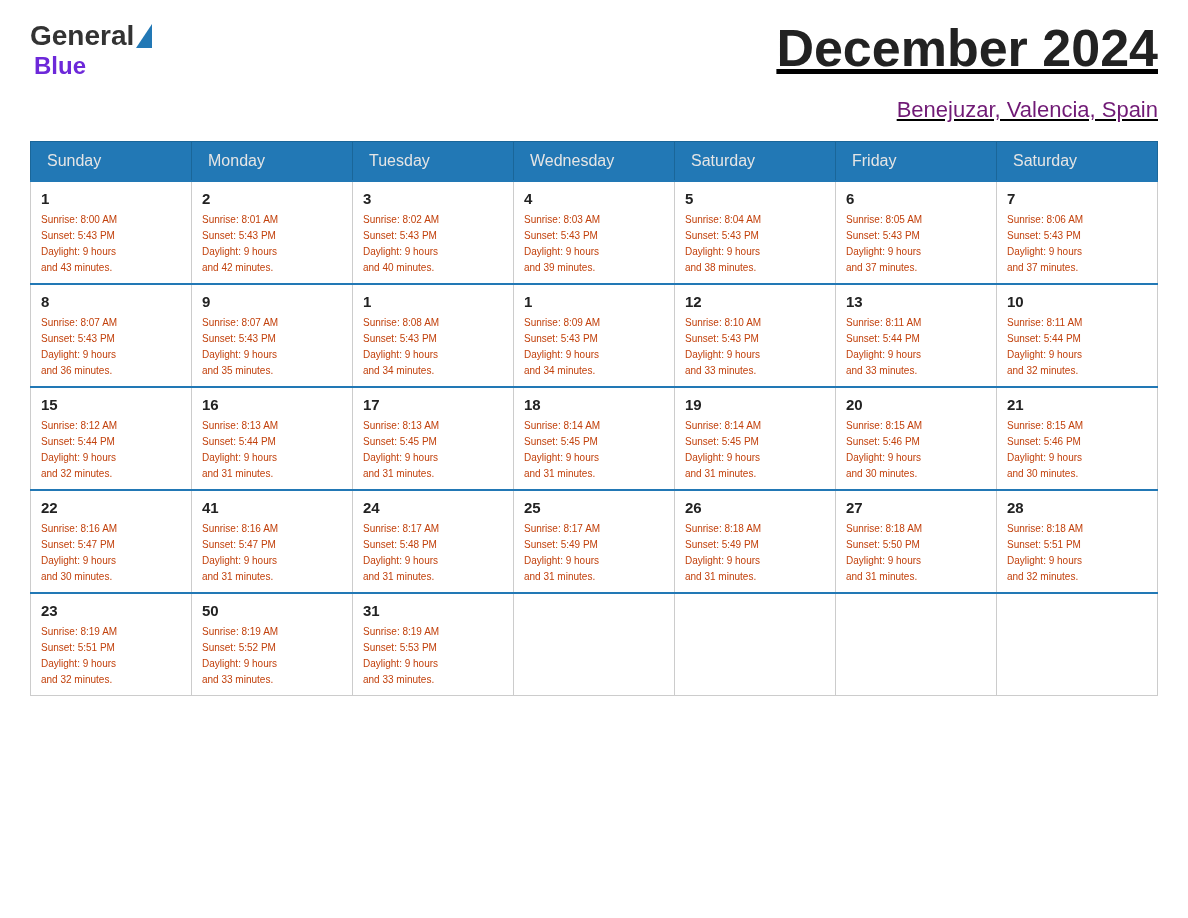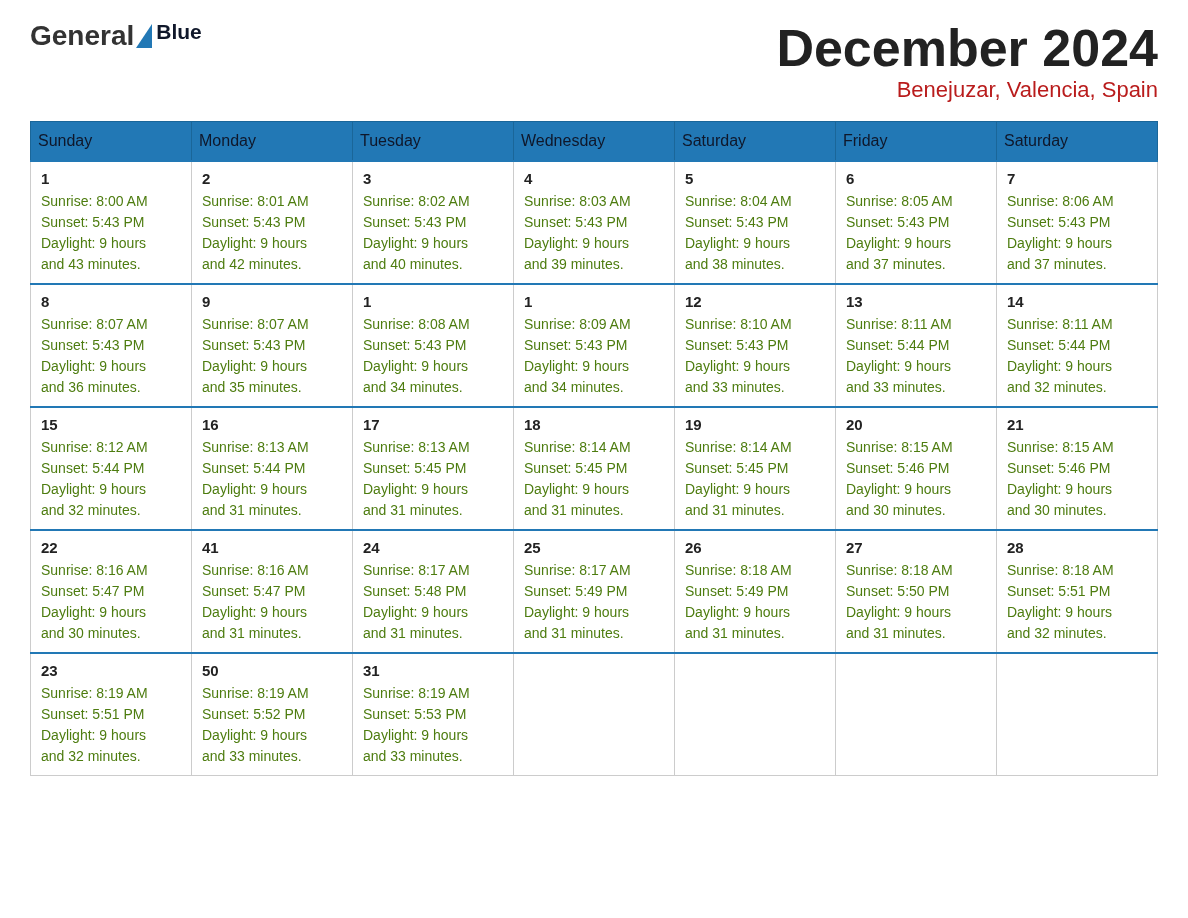--- a/index.html
+++ b/index.html
@@ -16,65 +16,66 @@
       align-items: flex-start;
       margin-bottom: 18px;
     }
     .logo-text-general {
       font-size: 28px;
       font-weight: bold;
       color: #333;
     }
     .title-area {
       text-align: right;
+      text-decoration: underline;
     }
     .month-title {
       font-size: 52px;
       font-weight: bold;
       color: #222;
       line-height: 1.1;
     }
     .location-title {
       font-size: 22px;
-      color: #b91c1c;
-      margin-top: 0;
+      color: #701a75;
+      margin-top: 20px;
     }
     .calendar-table {
       width: 100%;
       border-collapse: collapse;
       border: 1px solid #aaa;
     }
     .calendar-table th {
       background-color: #2278b5;
-      color: #0f172a;
+      color: #e5e5e5;
       font-size: 16px;
       font-weight: normal;
-      padding: 10px 7px;
+      padding: 10px 16px;
       text-align: left;
       border: 1px solid #1a6699;
     }
     .calendar-table td {
       vertical-align: top;
       padding: 8px 10px;
       border: 1px solid #ccc;
       font-size: 13px;
       color: #333;
       width: 14.28%;
       min-height: 100px;
     }
     .day-number {
       font-size: 15px;
       font-weight: bold;
       color: #222;
       display: block;
       margin-bottom: 4px;
     }
     .day-info {
-      font-size: 14px;
-      color: #4d7c0f;
+      font-size: 10px;
+      color: #c2410c;
       line-height: 1.5;
     }
     .empty-cell {
       background: #fff;
     }
     tr:nth-child(odd) td {
       background-color: #fff;
     }
     tr:nth-child(even) td {
       background-color: #fff;
@@ -84,38 +85,38 @@
     }
     .calendar-table tbody tr td:not(:first-child) {
       border-top: 2px solid #2278b5;
     }
     
     .calendar-table tbody tr {
       border-top: 2px solid #2278b5;
     }
     .logo-wrapper {
       display: flex;
-      flex-direction: row;
+      flex-direction: column;
     }
     .logo-line1 {
       display: flex;
       align-items: center;
     }
     .logo-triangle {
       display: inline-block;
       width: 0;
       height: 0;
       border-style: solid;
       border-width: 0 0 24px 16px;
       border-color: transparent transparent #2278b5 transparent;
       margin-left: 2px;
     }
     .logo-blue-line {
-      color: #0f172a;
-      font-size: 21px;
+      color: #6d28d9;
+      font-size: 24px;
       font-weight: bold;
       margin-left: 4px;
     }
   </style>
 </head>
 <body>
 
 <div class="header-area">
   <div class="logo-wrapper">
     <div class="logo-line1">
@@ -194,21 +195,21 @@
       </td>
         <td>
         <span class="day-number">12</span>
         <span class="day-info">Sunrise: 8:10 AM<br>Sunset: 5:43 PM<br>Daylight: 9 hours<br>and 33 minutes.</span>
       </td>
         <td>
         <span class="day-number">13</span>
         <span class="day-info">Sunrise: 8:11 AM<br>Sunset: 5:44 PM<br>Daylight: 9 hours<br>and 33 minutes.</span>
       </td>
         <td>
-        <span class="day-number">14</span>
+        <span class="day-number">10</span>
         <span class="day-info">Sunrise: 8:11 AM<br>Sunset: 5:44 PM<br>Daylight: 9 hours<br>and 32 minutes.</span>
       </td>
       </tr>
       <tr>
         <td>
         <span class="day-number">15</span>
         <span class="day-info">Sunrise: 8:12 AM<br>Sunset: 5:44 PM<br>Daylight: 9 hours<br>and 32 minutes.</span>
       </td>
         <td>
         <span class="day-number">16</span>

